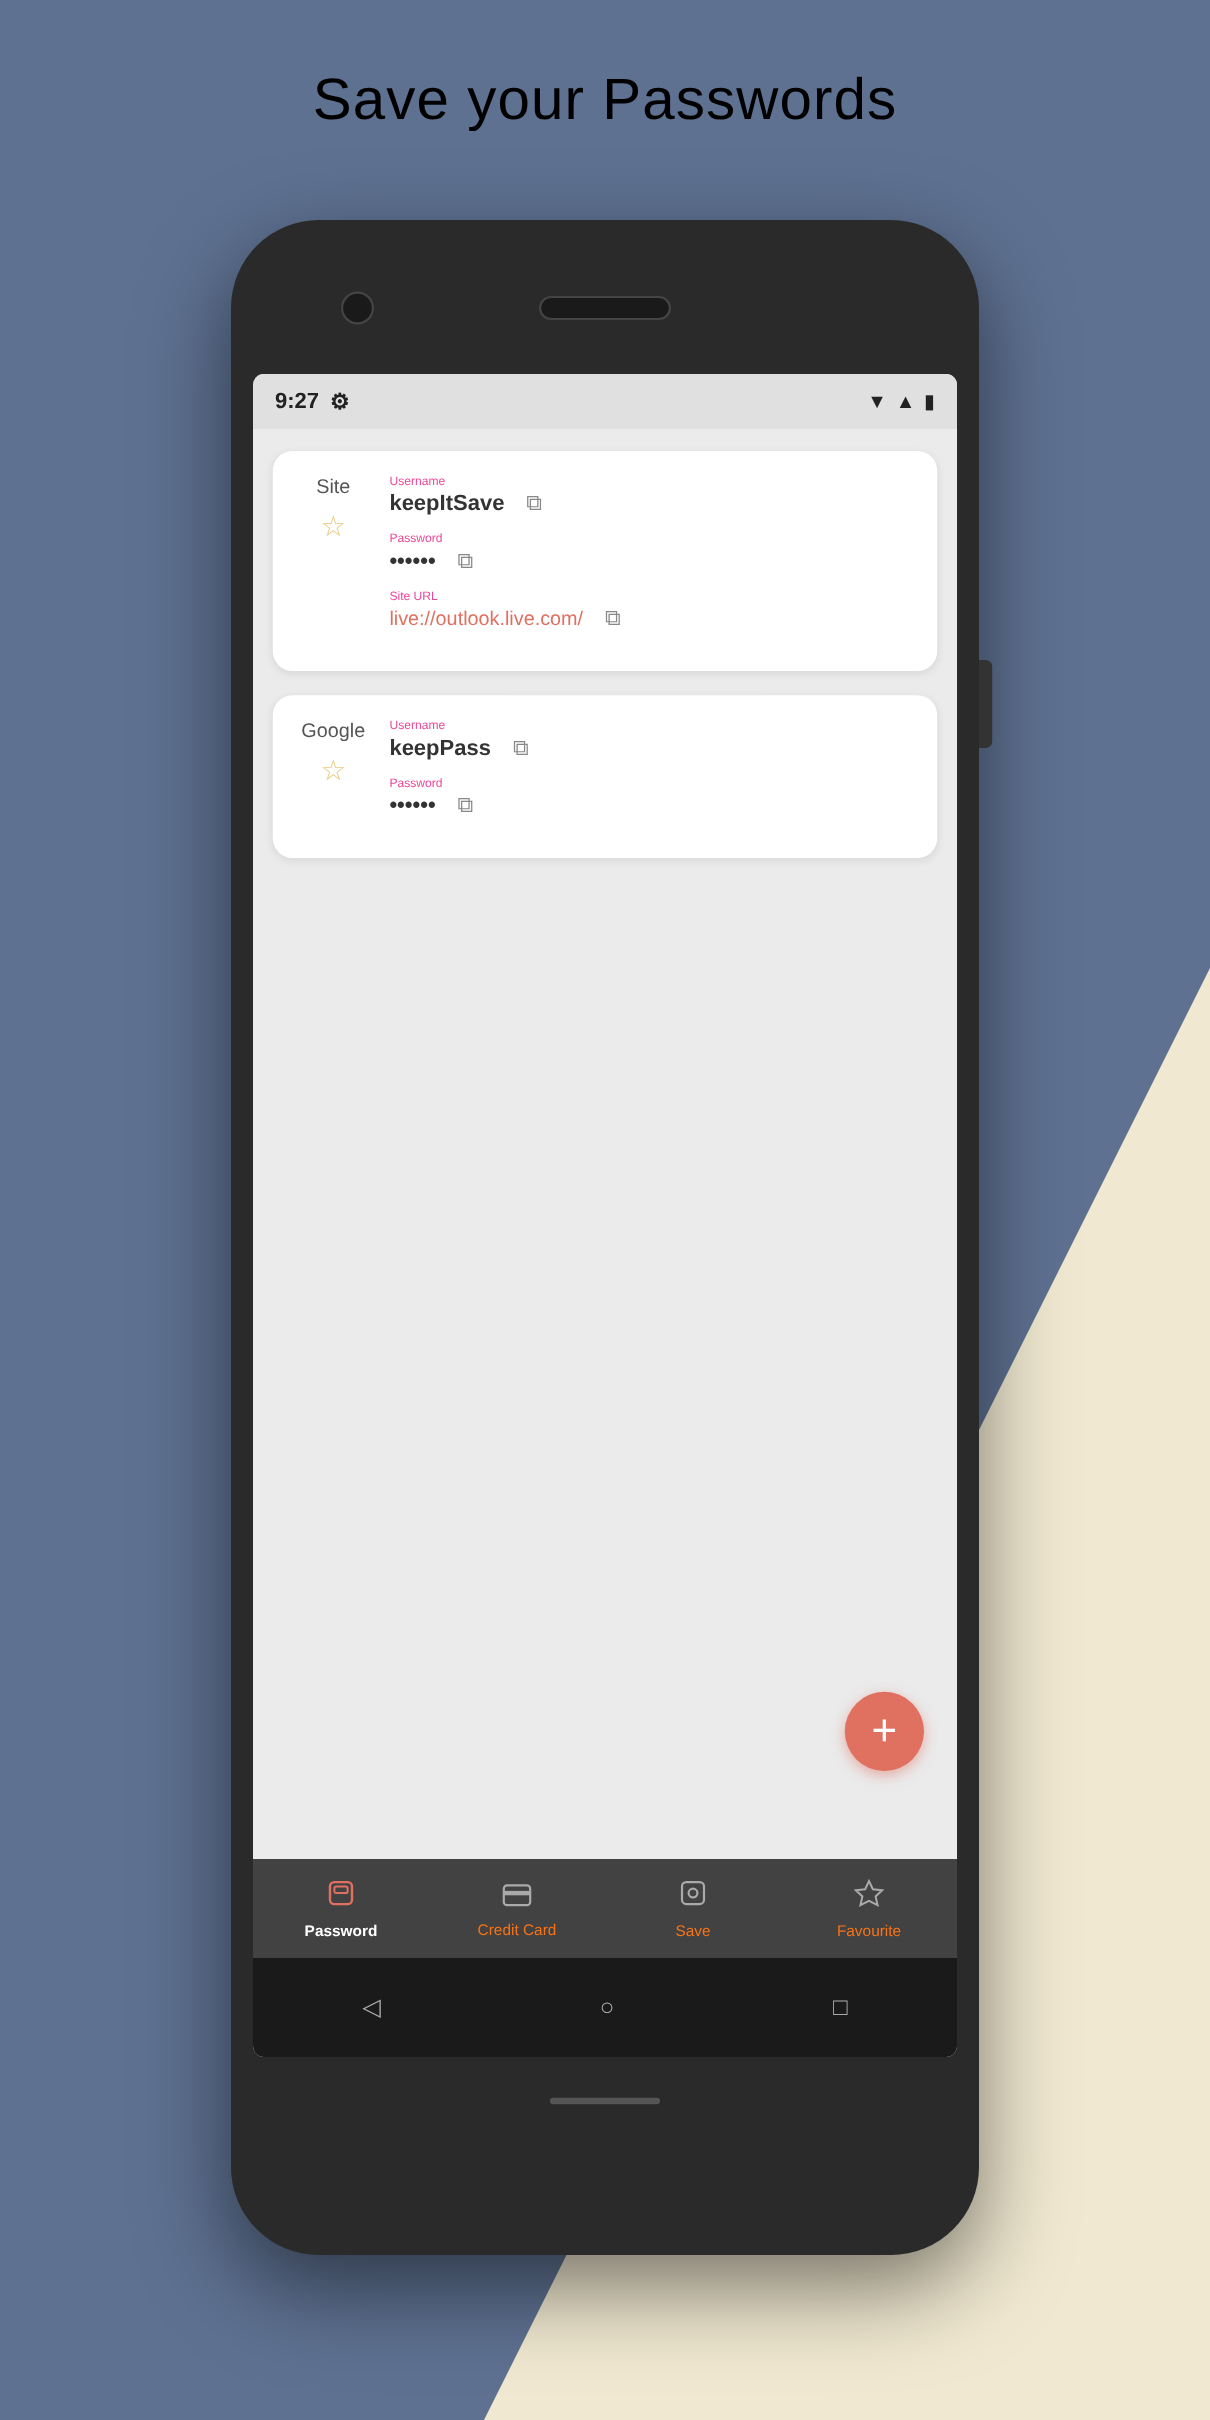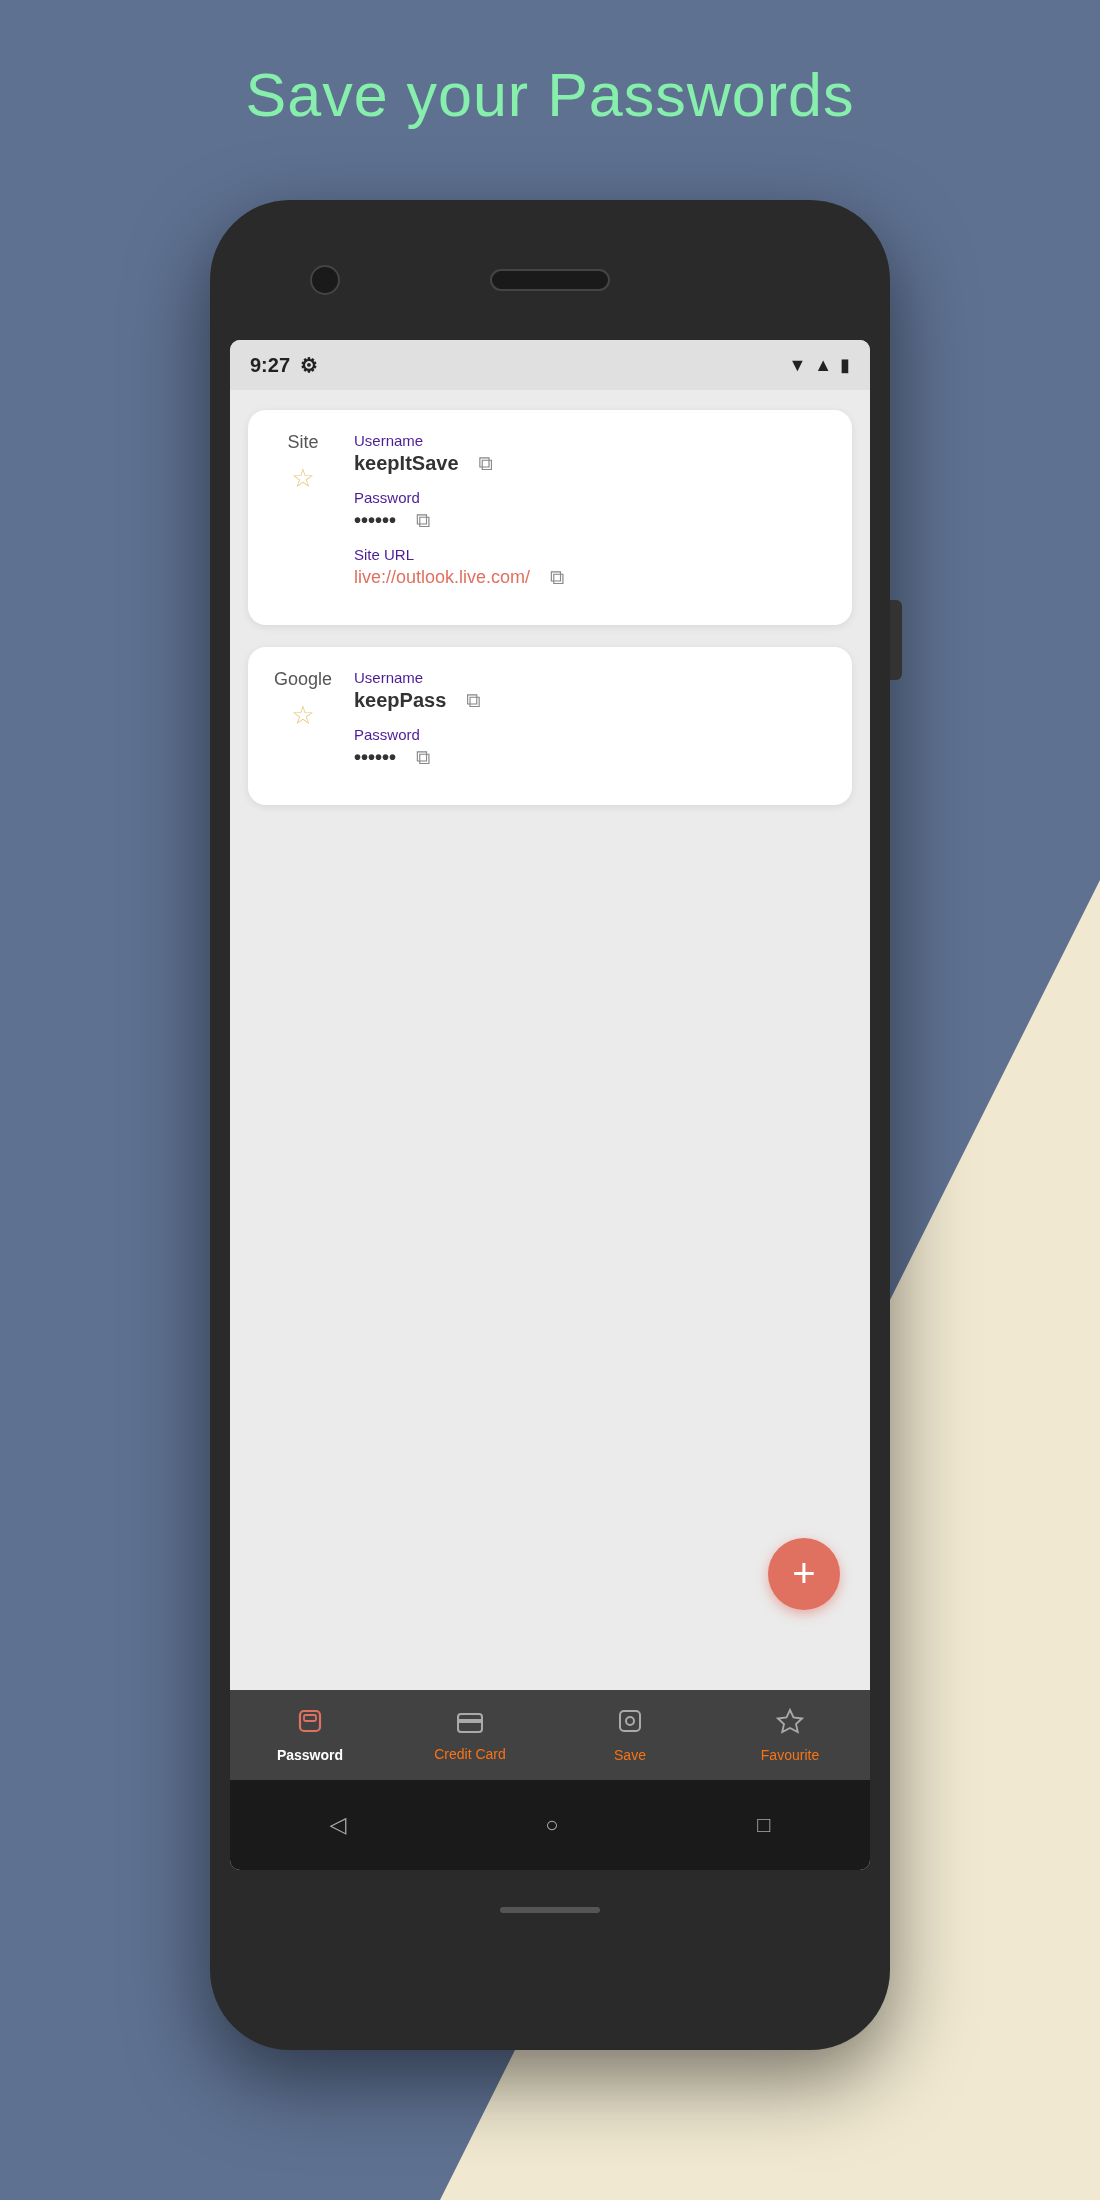--- a/index.html
+++ b/index.html
@@ -30,22 +30,22 @@
       clip-path: polygon(100% 0, 100% 100%, 0 100%);
       z-index: 0;
     }
 
     
     .page-title {
       position: absolute;
       top: 60px;
       width: 100%;
       text-align: center;
-      color: #86efac;
-      font-size: 61px;
+      color: #000000;
+      font-size: 53px;
       font-weight: 300;
       letter-spacing: 1px;
       z-index: 10;
     }
 
     
     .phone-shell {
       position: absolute;
       top: 200px;
       left: 50%;
@@ -185,22 +185,22 @@
       font-size: 26px;
       color: #e8c87a;
       line-height: 1;
     }
 
     .card-fields {
       flex: 1;
     }
 
     .field-label {
-      font-size: 15px;
-      color: #4c1d95;
+      font-size: 11px;
+      color: #ec4899;
       margin-bottom: 3px;
     }
 
     .field-value-row {
       display: flex;
       align-items: center;
       gap: 20px;
       margin-bottom: 14px;
     }
 

